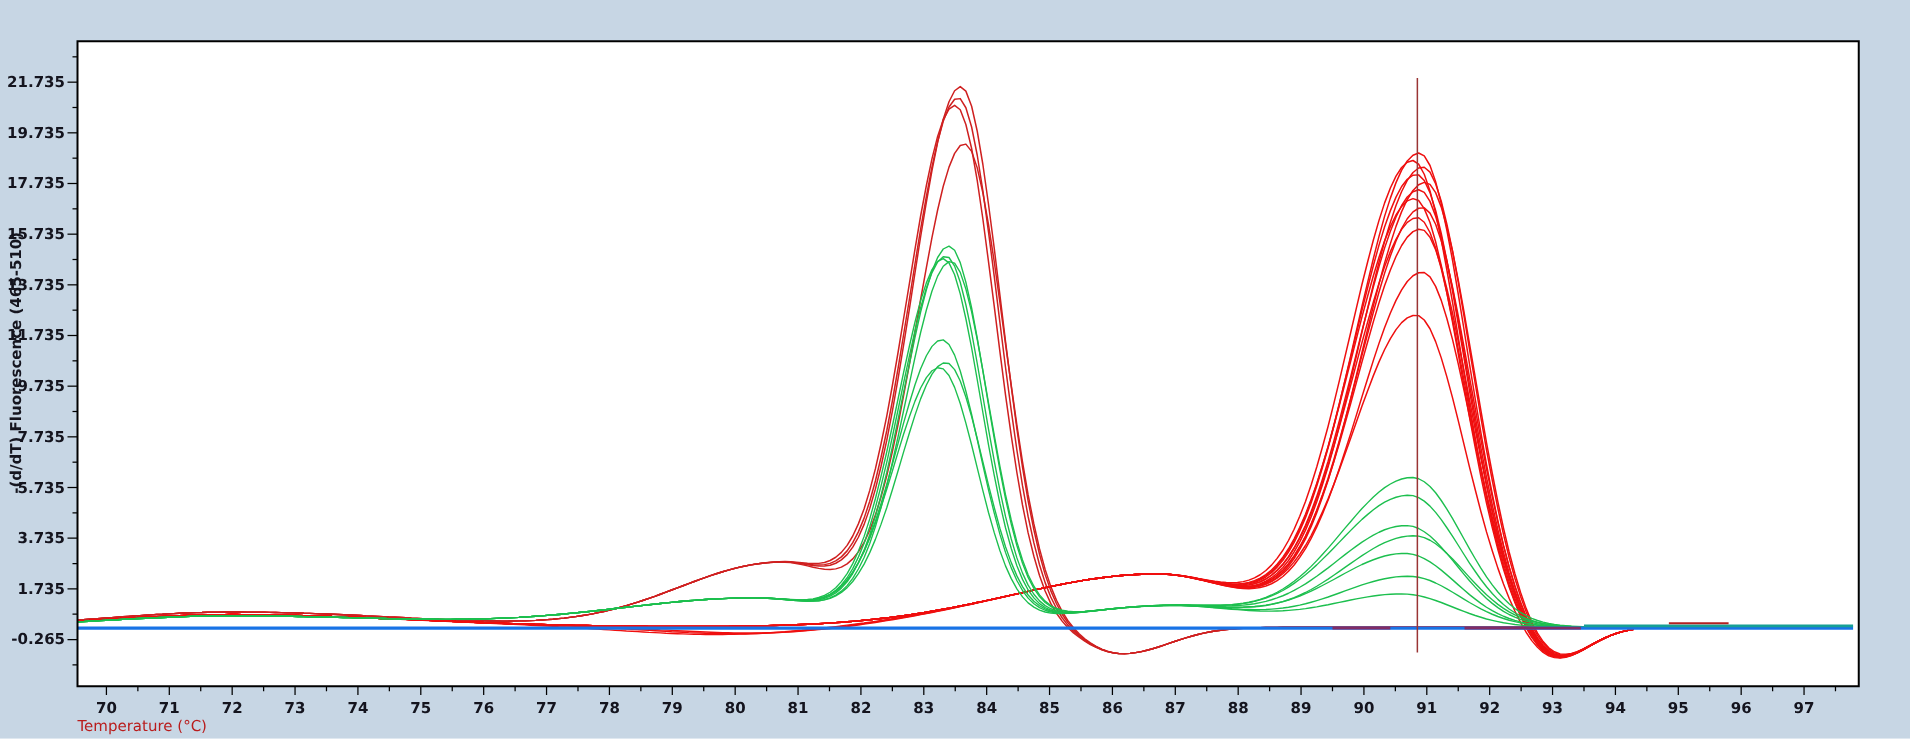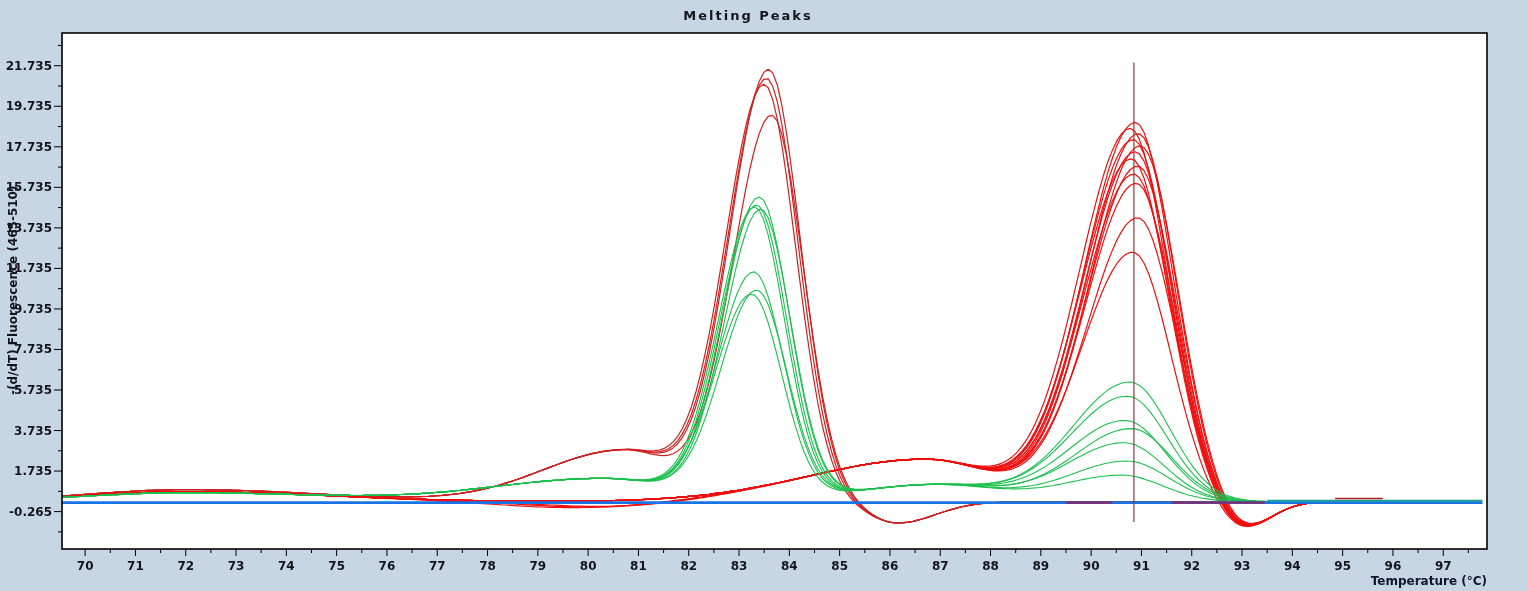--- a/index.html
+++ b/index.html
@@ -2,30 +2,29 @@
 <html><head>
 <meta charset="utf-8">
 <style>
   html,body{margin:0;padding:0;}
   body{font-family:"DejaVu Sans","Liberation Sans",sans-serif;}
   .screen{position:relative;width:1528px;height:591px;background:#c7d6e4;overflow:hidden;}
   .chart-title{position:absolute;top:8px;left:0;width:1496px;text-align:center;
     font-size:13px;font-weight:bold;letter-spacing:2px;color:#15151f;}
   .y-axis-label{position:absolute;left:6px;top:120px;height:340px;display:flex;align-items:center;justify-content:center;
     writing-mode:vertical-rl;transform:rotate(180deg);font-size:12px;font-weight:bold;color:#15151f;white-space:nowrap;}
-  .x-axis-label{position:absolute;left:62px;top:574px;width:1425px;text-align:right;
-    font-size:12px;font-weight:bold;color:#0f172a;}
+  .x-axis-label{position:absolute;left:62px;top:574px;width:1425px;text-align:left;
+    font-size:12px;font-weight:normal;color:#b91c1c;}
   svg{position:absolute;left:0;top:0;}
   svg text{font-family:"DejaVu Sans","Liberation Sans",sans-serif;font-size:12px;font-weight:700;fill:#14141e;}
 </style>
 </head>
 <body>
 
 <div class="screen">
-  <div class="chart-title">Melting Peaks</div>
   <div class="y-axis-label">-(d/dT) Fluorescence (465-510)</div>
   <svg id="chart" width="1528" height="591">
       <rect x="62" y="33" width="1425" height="516" fill="#ffffff"></rect>
       <defs>
         <clipPath id="plotclip">
           <rect x="62" y="33" width="1425" height="516"></rect>
         </clipPath>
       </defs>
       <g clip-path="url(#plotclip)">
         <path d="M62.0 496.1L66.5 495.8L71.1 495.4L75.6 495.1L80.1 494.8L84.6 494.4L89.2 494.1L93.7 493.8L98.2 493.4L102.7 493.1L107.3 492.8L111.8 492.5L116.3 492.2L120.9 491.9L125.4 491.6L129.9 491.4L134.4 491.1L139.0 490.9L143.5 490.6L148.0 490.4L152.5 490.3L157.1 490.1L161.6 490.0L166.1 489.8L170.6 489.8L175.2 489.7L179.7 489.6L184.2 489.6L188.8 489.6L193.3 489.6L197.8 489.7L202.3 489.7L206.9 489.8L211.4 489.8L215.9 489.9L220.4 490.0L225.0 490.1L229.5 490.2L234.0 490.3L238.6 490.4L243.1 490.6L247.6 490.7L252.1 490.9L256.7 491.1L261.2 491.2L265.7 491.4L270.2 491.6L274.8 491.8L279.3 492.0L283.8 492.2L288.4 492.4L292.9 492.7L297.4 492.9L301.9 493.1L306.5 493.3L311.0 493.6L315.5 493.8L320.0 494.0L324.6 494.2L329.1 494.5L333.6 494.7L338.1 494.9L342.7 495.1L347.2 495.3L351.7 495.5L356.3 495.7L360.8 495.9L365.3 496.1L369.8 496.2L374.4 496.4L378.9 496.5L383.4 496.6L387.9 496.7L392.5 496.8L397.0 496.8L401.5 496.9L406.1 496.9L410.6 496.8L415.1 496.7L419.6 496.6L424.2 496.5L428.7 496.3L433.2 496.0L437.7 495.7L442.3 495.4L446.8 494.9L451.3 494.5L455.8 493.9L460.4 493.3L464.9 492.6L469.4 491.9L474.0 491.1L478.5 490.1L483.0 489.2L487.5 488.1L492.1 487.0L496.6 485.8L501.1 484.5L505.6 483.1L510.2 481.7L514.7 480.2L519.2 478.7L523.8 477.1L528.3 475.4L532.8 473.7L537.3 472.0L541.9 470.3L546.4 468.6L550.9 466.9L555.4 465.2L560.0 463.5L564.5 461.9L569.0 460.3L573.6 458.8L578.1 457.4L582.6 456.1L587.1 454.9L591.7 453.7L596.2 452.8L600.7 451.9L605.2 451.2L609.8 450.6L614.3 450.1L618.8 449.8L623.3 449.5L627.9 449.5L632.4 449.8L636.9 450.3L641.5 451.0L646.0 451.8L650.5 452.4L655.0 452.9L659.6 452.8L664.1 452.2L668.6 450.6L673.1 447.9L677.7 443.7L682.2 437.7L686.7 429.8L691.3 419.5L695.8 406.7L700.3 391.3L704.8 373.2L709.4 352.3L713.9 328.9L718.4 303.3L722.9 275.9L727.5 247.3L732.0 218.2L736.5 189.4L741.1 161.8L745.6 136.3L750.1 113.9L754.6 95.3L759.2 81.4L763.7 72.6L768.2 69.3L772.7 72.9L777.3 85.0L781.8 105.0L786.3 131.6L790.8 163.4L795.4 198.7L799.9 235.8L804.4 273.1L809.0 309.2L813.5 343.0L818.0 373.7L822.5 400.7L827.1 423.9L831.6 443.4L836.1 459.5L840.6 472.5L845.2 483.0L849.7 491.4L854.2 498.1L858.8 503.5L863.3 507.9L867.8 511.6L872.3 514.8L876.9 517.3L881.4 519.5L885.9 521.1L890.4 522.2L895.0 522.8L899.5 522.9L904.0 522.7L908.5 522.1L913.1 521.3L917.6 520.2L922.1 519.0L926.7 517.6L931.2 516.1L935.7 514.5L940.2 513.0L944.8 511.5L949.3 510.1L953.8 508.8L958.3 507.6L962.9 506.5L967.4 505.6L971.9 504.8L976.5 504.2L981.0 503.6L985.5 503.2L990.0 502.8L994.6 502.6L999.1 502.3L1003.6 502.2L1008.1 502.1L1012.7 502.0L1017.2 501.9L1021.7 501.9L1026.3 501.8L1030.8 501.8L1035.3 501.8L1039.8 501.8L1044.4 501.8L1048.9 501.8L1053.4 501.8L1057.9 501.8L1062.5 501.8L1067.0 501.8L1071.5 501.8L1076.0 501.8L1080.6 501.8L1085.1 501.8L1089.6 501.8L1094.2 501.8L1098.7 501.8L1103.2 501.8L1107.7 501.8L1112.3 501.8L1116.8 501.8L1121.3 501.8L1125.8 501.8L1130.4 501.8L1134.9 501.8L1139.4 501.8L1144.0 501.8L1148.5 501.8L1153.0 501.8L1157.5 501.8L1162.1 501.8L1166.6 501.8L1171.1 501.8L1175.6 501.8L1180.2 501.8L1184.7 501.8L1189.2 501.8L1193.8 501.8L1198.3 501.8L1202.8 501.8L1207.3 501.8L1211.9 501.8L1216.4 501.8L1220.9 501.8L1225.4 501.8L1230.0 501.8L1234.5 501.8L1239.0 501.8L1243.5 501.8L1248.1 501.8L1252.6 501.8L1257.1 501.8L1261.7 501.8" fill="none" stroke="#cf2020" stroke-width="1.2" stroke-linejoin="round"></path>

